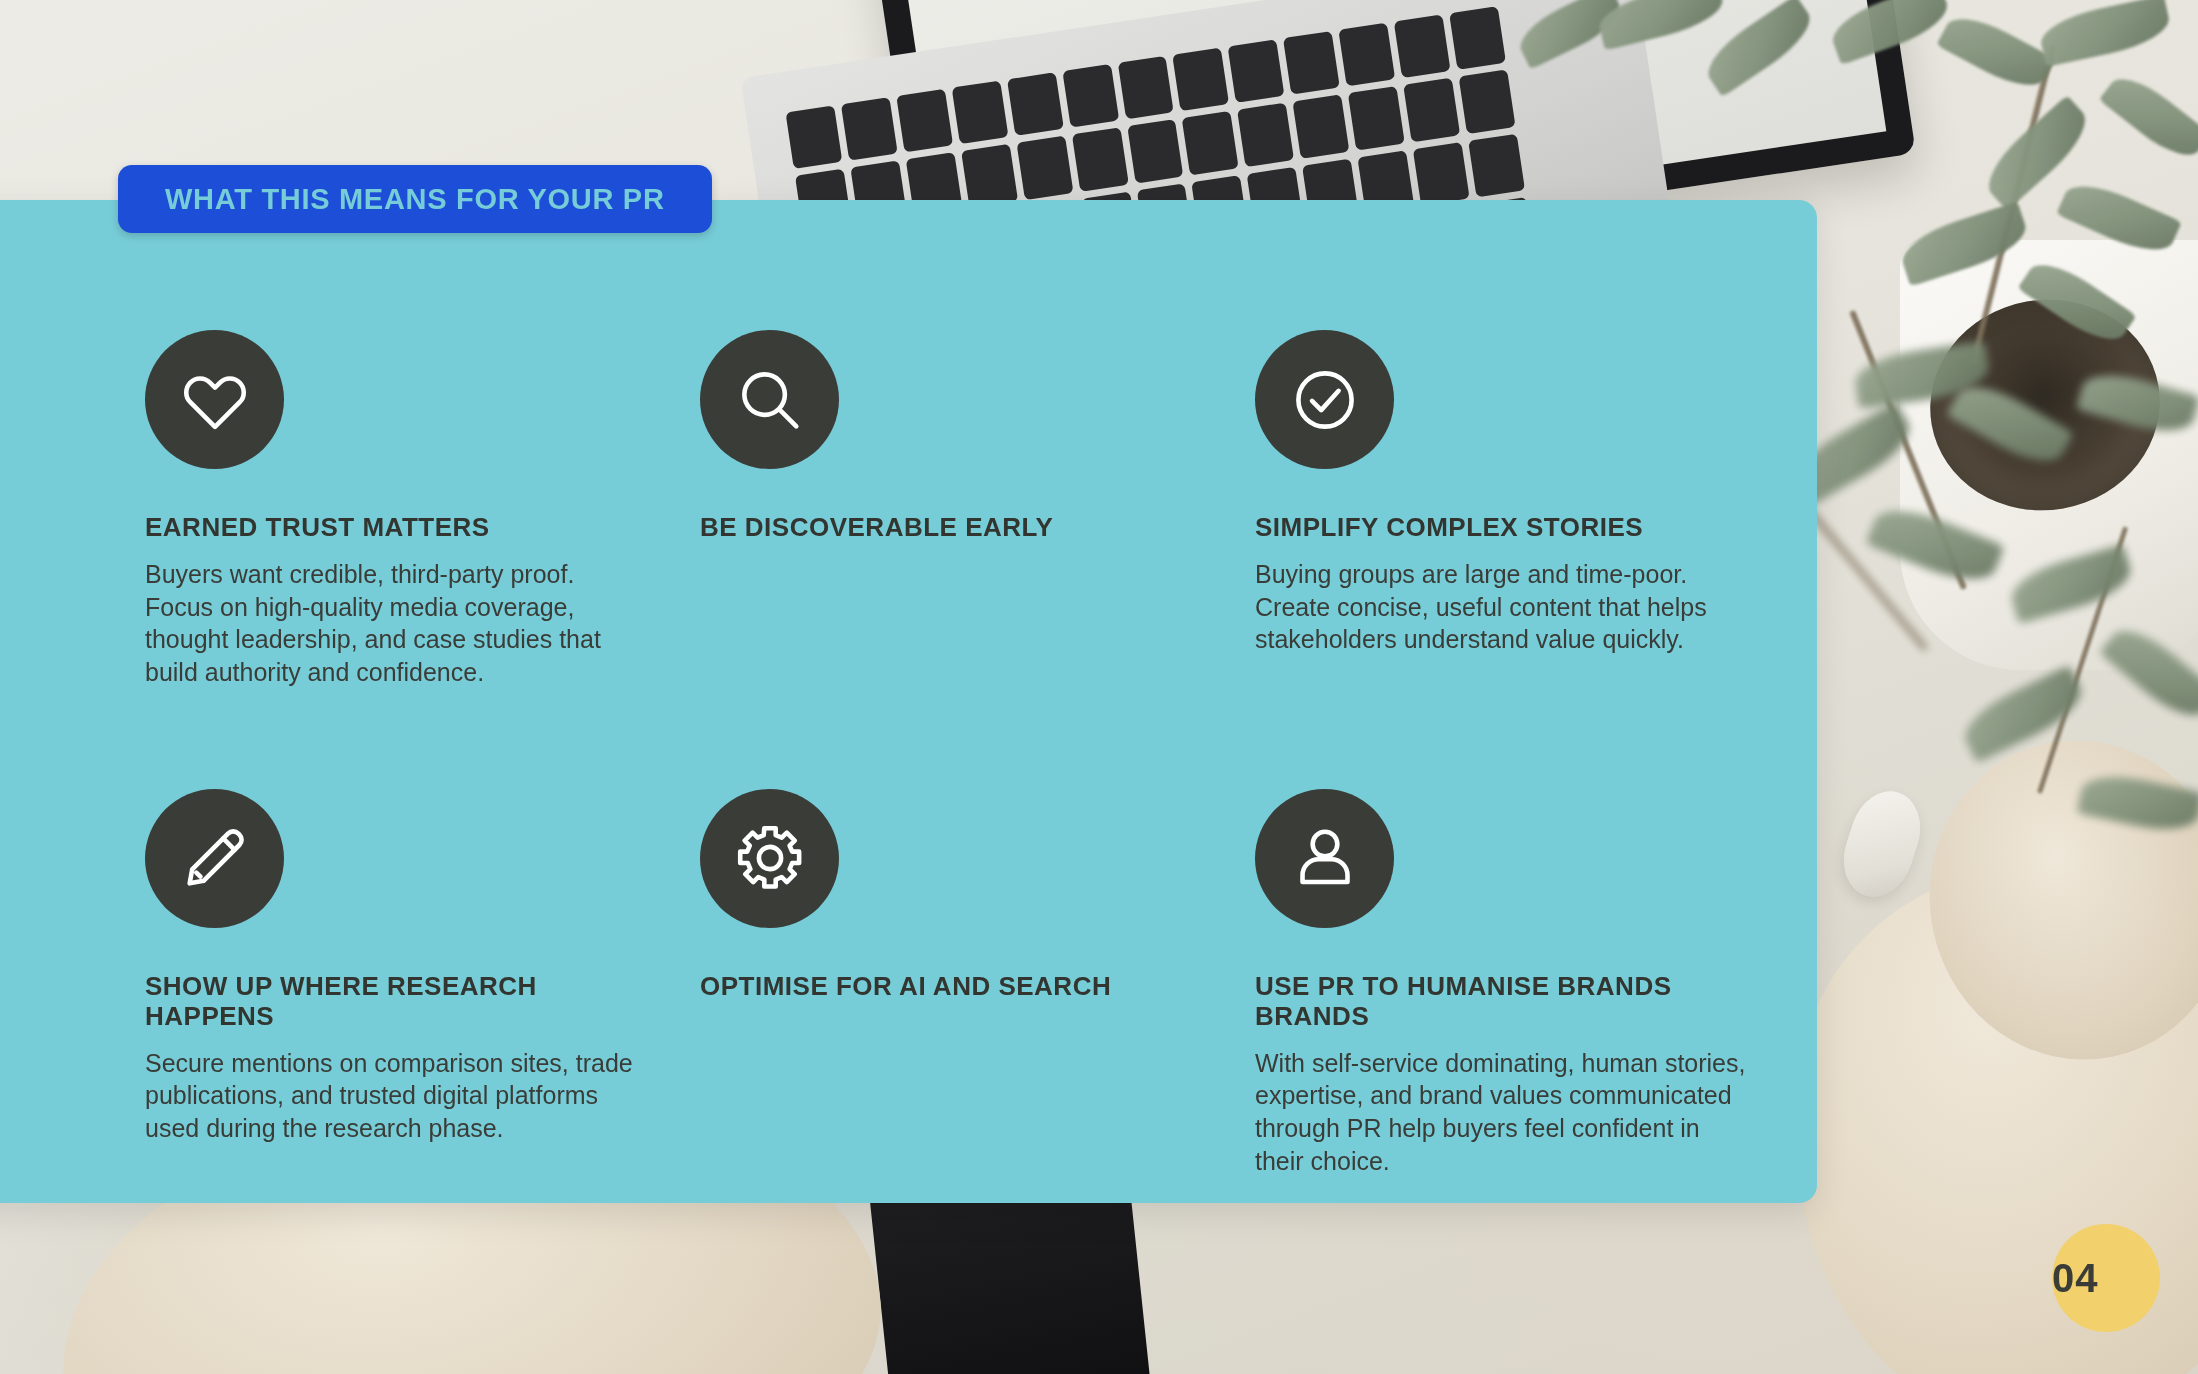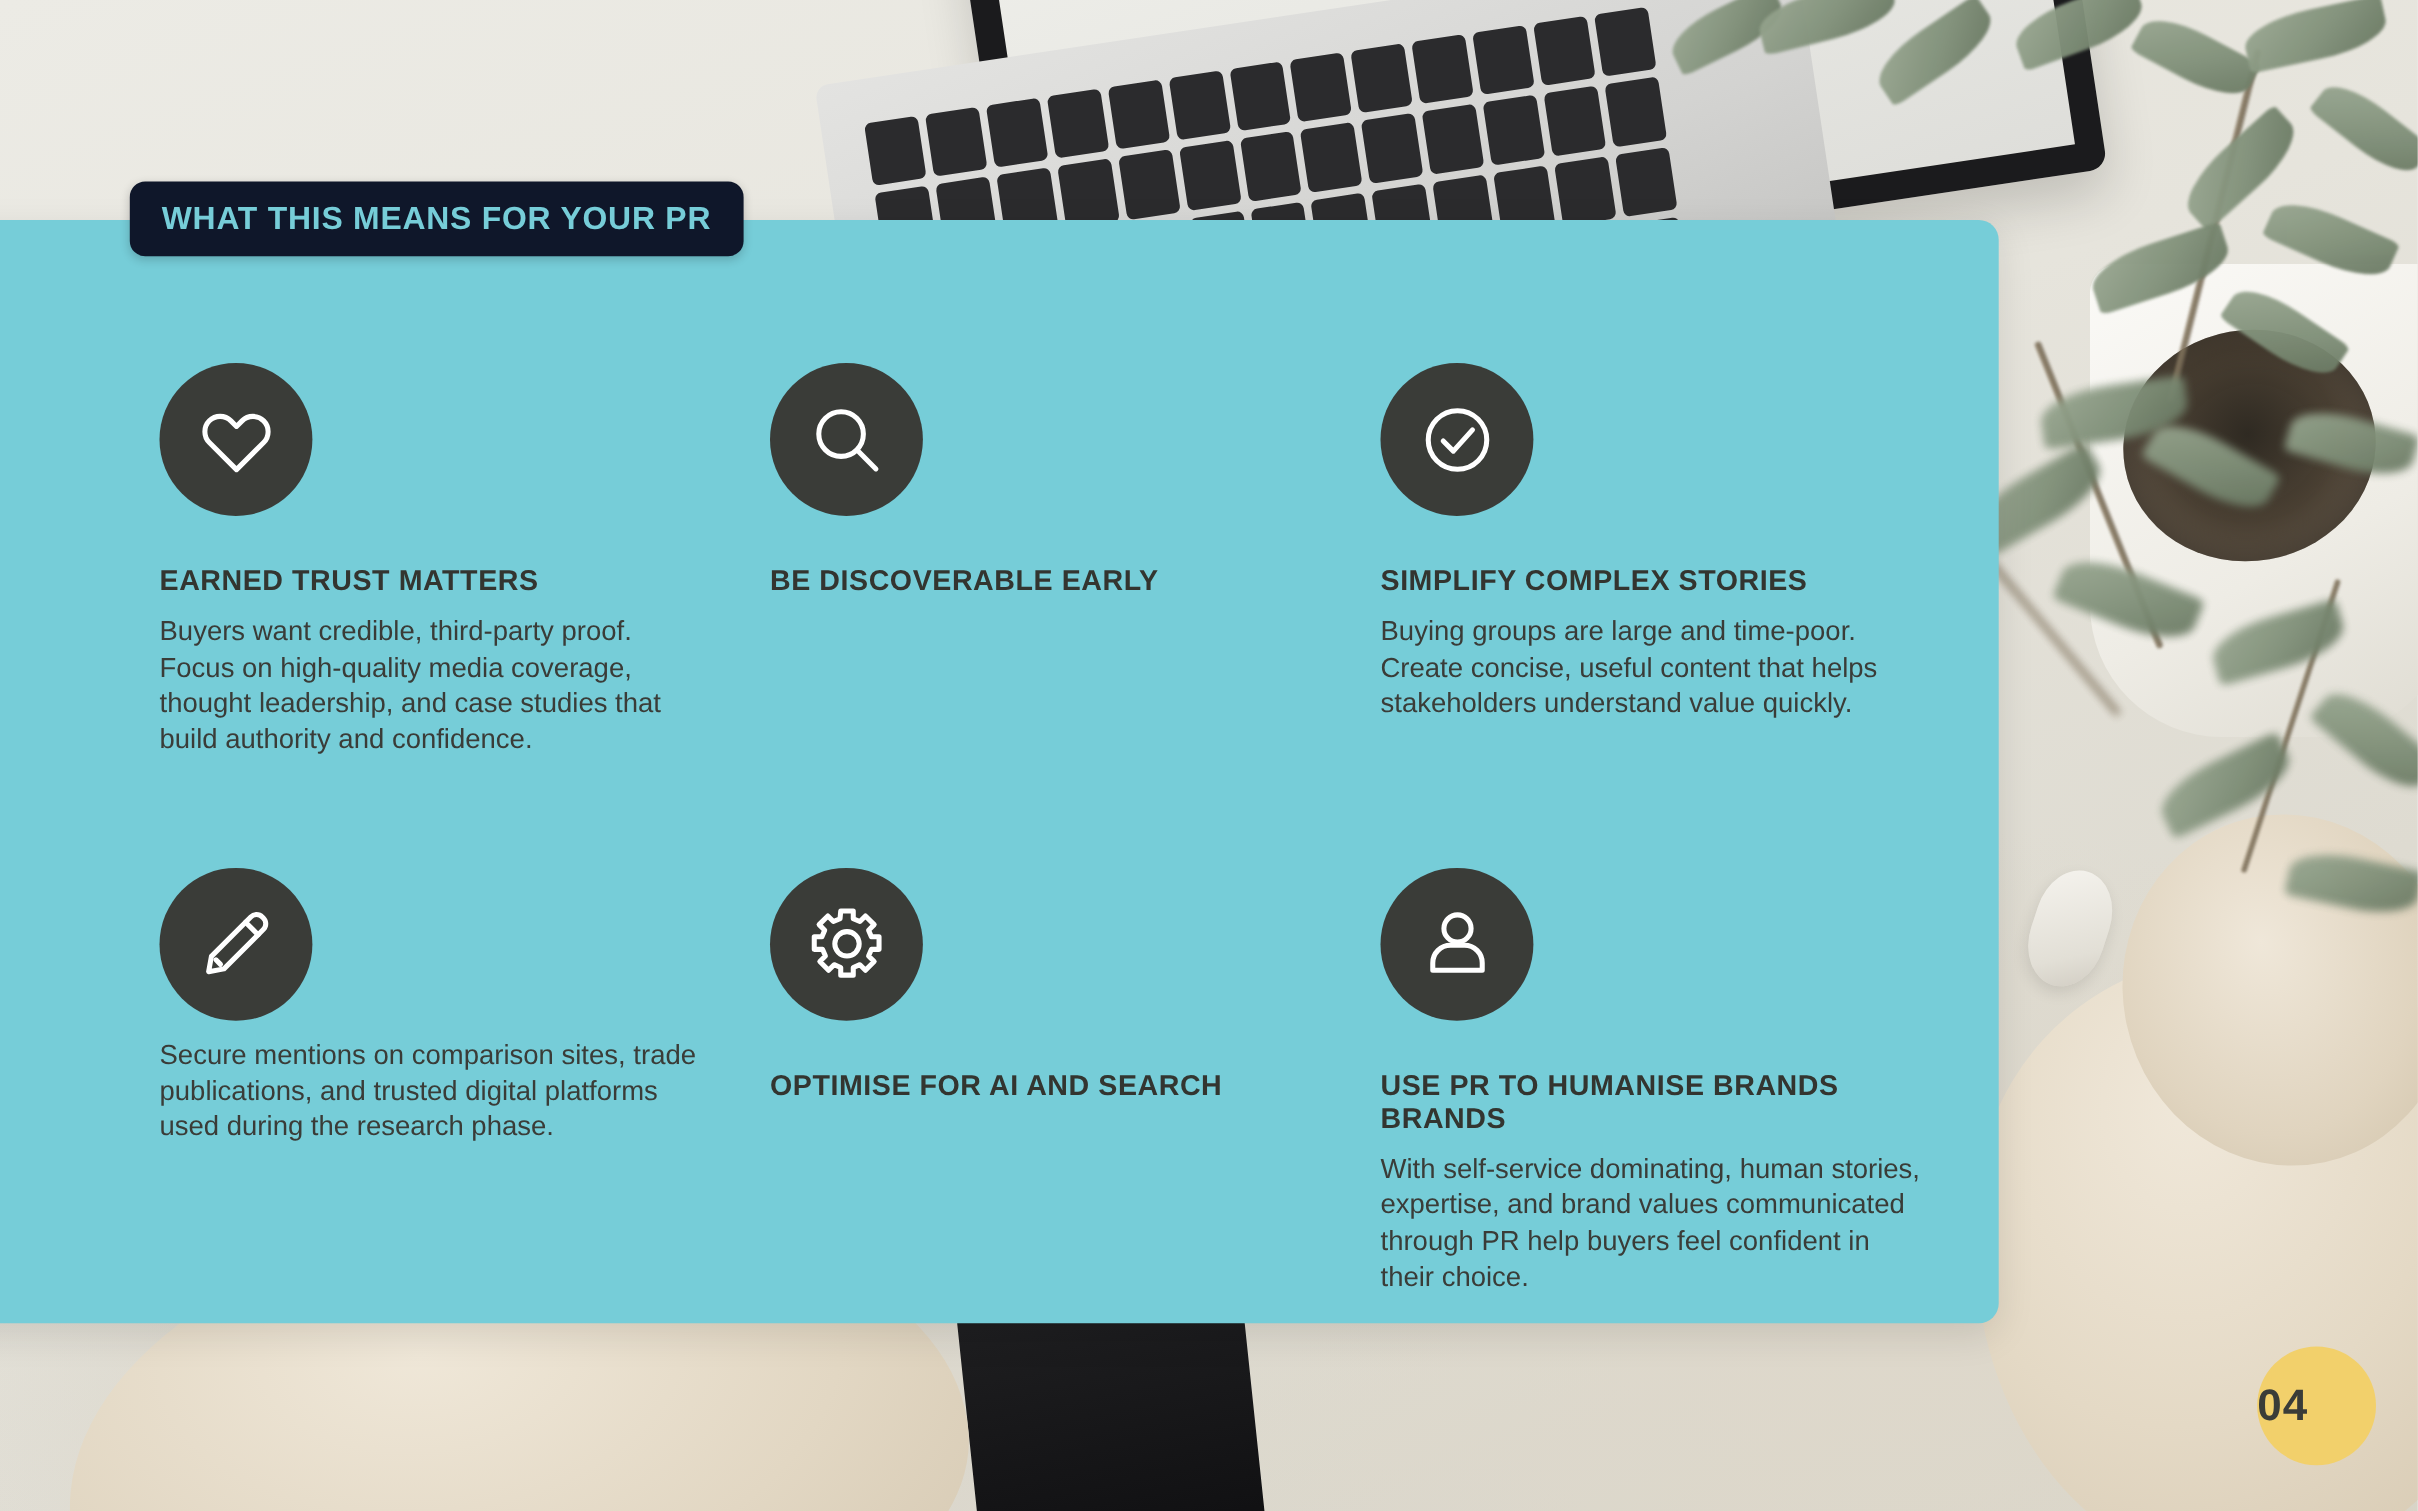--- a/index.html
+++ b/index.html
@@ -148,24 +148,24 @@
     background: #76cdd8;
     border-radius: 0 18px 18px 0;
     box-shadow: 0 10px 34px rgba(0,0,0,0.10);
   }
 
   
   .badge {
     position: absolute;
     left: 118px; top: 165px;
     height: 68px;
-    padding: 0 29px;
+    padding: 0 47px;
     display: flex;
     align-items: center;
-    background: #0f172a;
+    background: #1d4ed8;
     border-radius: 14px;
     box-shadow: 0 3px 9px rgba(0,0,0,0.18);
     z-index: 5;
   }
   .badge-text {
     color: #76cdd8;
     font-size: 29px;
     font-weight: bold;
     letter-spacing: 0.7px;
     white-space: nowrap;
@@ -367,20 +367,21 @@
     </div>
 
     <div class="card">
       <div class="icon-circle">
         <svg width="76" height="76" viewBox="0 0 24 24" fill="none" stroke="#ffffff" stroke-width="1.45" stroke-linecap="round" stroke-linejoin="round">
           <path d="M16.1 4.3a2.3 2.3 0 0 1 3.3 0l0.3 0.3a2.3 2.3 0 0 1 0 3.3L8.4 19.2 4 20l0.8-4.4z"></path>
           <line x1="14.6" y1="5.8" x2="18.2" y2="9.4"></line>
           <line x1="6.1" y1="16.6" x2="7.4" y2="17.9"></line>
         </svg>
       </div>
+      <div class="card-title">SHOW UP WHERE RESEARCH HAPPENS</div>
       <div class="card-body">Secure mentions on comparison sites, trade publications, and trusted digital platforms used during the research phase.</div>
     </div>
 
     <div class="card">
       <div class="icon-circle">
         <svg width="76" height="76" viewBox="0 0 24 24" fill="none" stroke="#ffffff" stroke-width="1.45" stroke-linecap="round" stroke-linejoin="round">
           <path d="M10.2 2.6h3.6v2.2l1.9 0.8 1.6-1.6 2.5 2.5-1.6 1.6 0.8 1.9h2.2v3.6h-2.2l-0.8 1.9 1.6 1.6-2.5 2.5-1.6-1.6-1.9 0.8v2.2h-3.6v-2.2l-1.9-0.8-1.6 1.6-2.5-2.5 1.6-1.6-0.8-1.9H2.6v-3.6h2.2l0.8-1.9-1.6-1.6 2.5-2.5 1.6 1.6 1.9-0.8z"></path>
           <circle cx="12" cy="12" r="3.5"></circle>
         </svg>
       </div>

